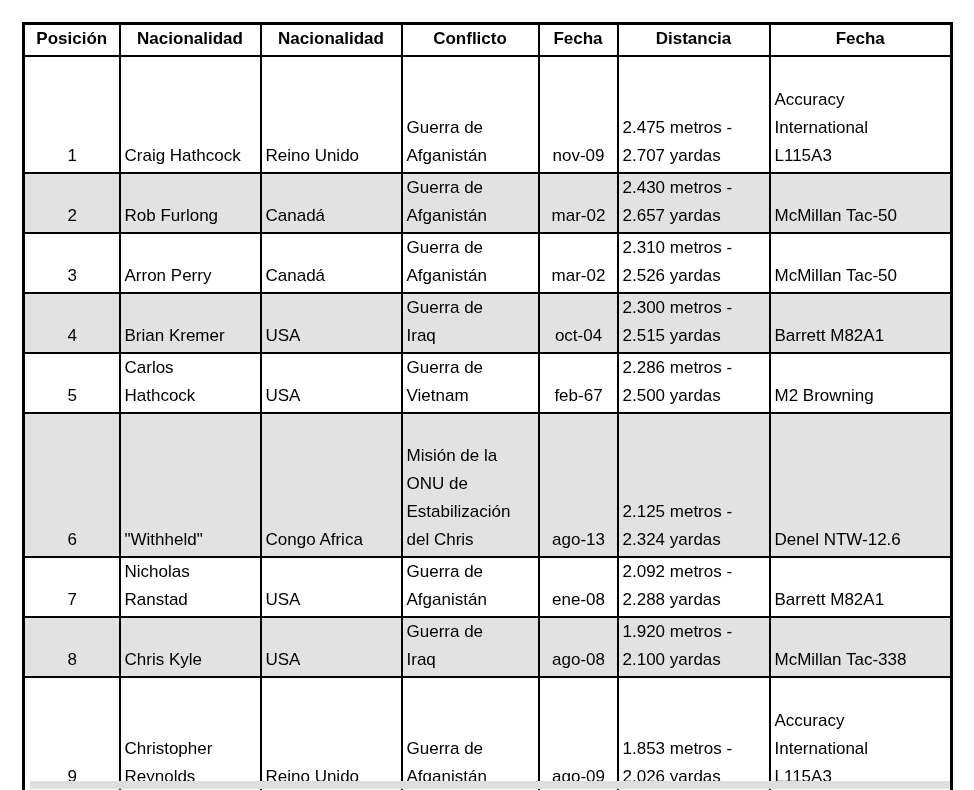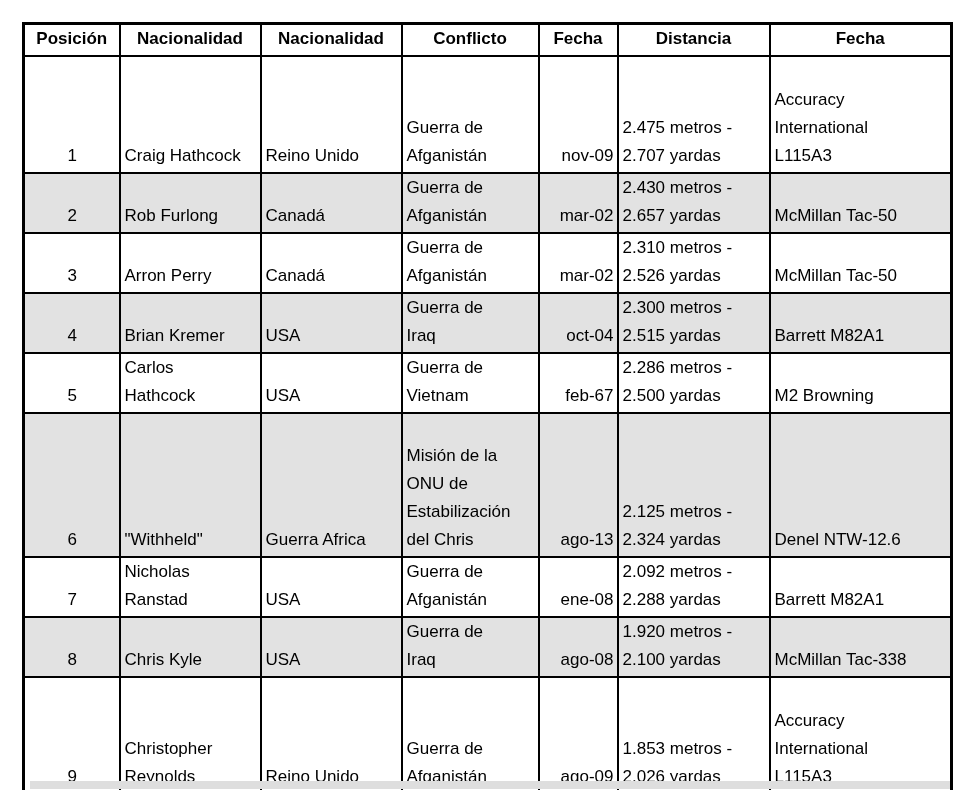--- a/index.html
+++ b/index.html
@@ -38,21 +38,21 @@
   table.sniper-table th {
     font-weight: bold;
     text-align: center;
     vertical-align: middle;
     height: 24px;
     line-height: 20px;
     white-space: nowrap;
     padding: 2px 2px 4px 2px;
   }
   td.c-pos   { text-align: center; }
-  td.c-fecha { text-align: right; padding-right: 3px; }
+  td.c-fecha { text-align: center; padding-right: 3px; }
   tr.shaded td { background: #e2e2e2; }
   .next-row-strip {
     position: absolute;
     left: 30px;
     top: 781px;
     width: 920px;
     height: 8px;
     background: #dedede;
   }
 </style>
@@ -136,21 +136,21 @@
           <td class="c-conf">Guerra de
 Vietnam</td>
           <td class="c-fecha">feb-67</td>
           <td class="c-dist">2.286 metros -
 2.500 yardas</td>
           <td class="c-arma">M2 Browning</td>
         </tr>
         <tr class="shaded" style="height: 144px;">
           <td class="c-pos">6</td>
           <td class="c-name">"Withheld"</td>
-          <td class="c-nat">Guerra Africa</td>
+          <td class="c-nat">Congo Africa</td>
           <td class="c-conf">Misión de la
 ONU de
 Estabilización
 del Chris</td>
           <td class="c-fecha">ago-13</td>
           <td class="c-dist">2.125 metros -
 2.324 yardas</td>
           <td class="c-arma">Denel NTW-12.6</td>
         </tr>
         <tr style="height: 57px;">

